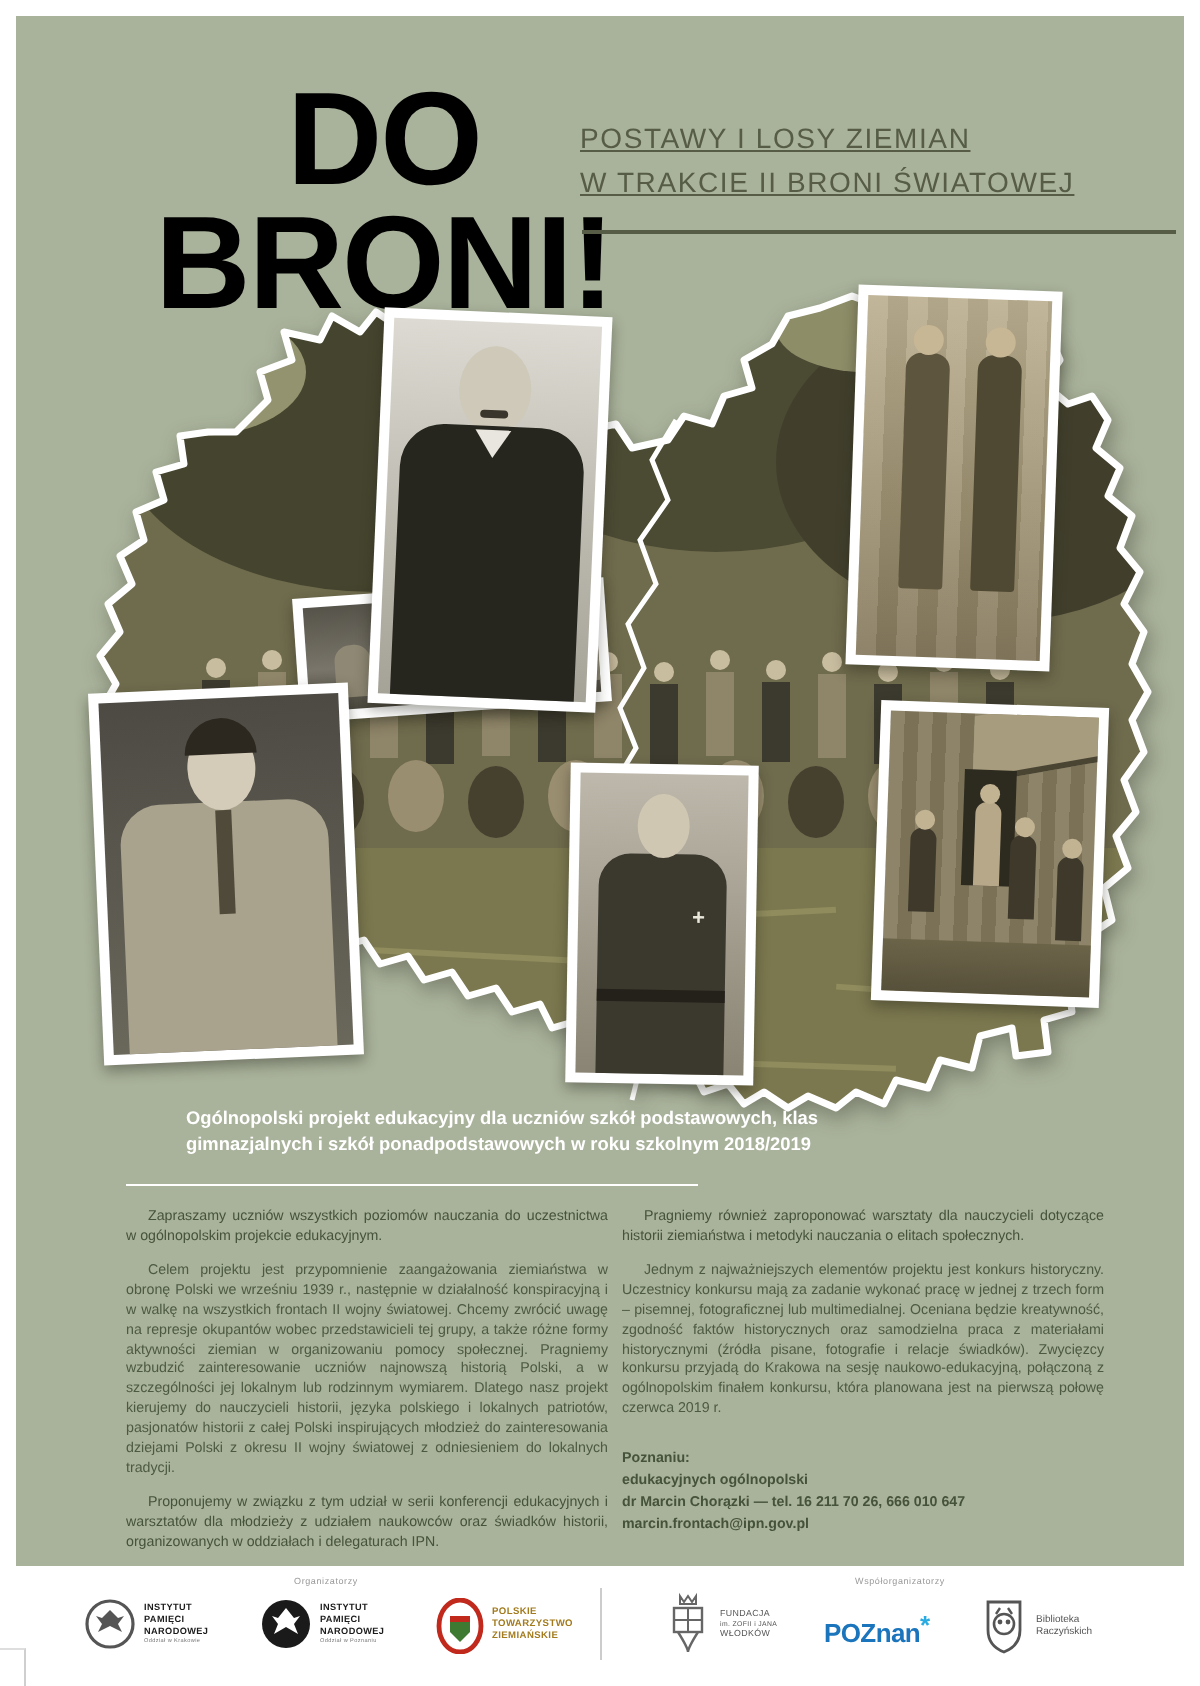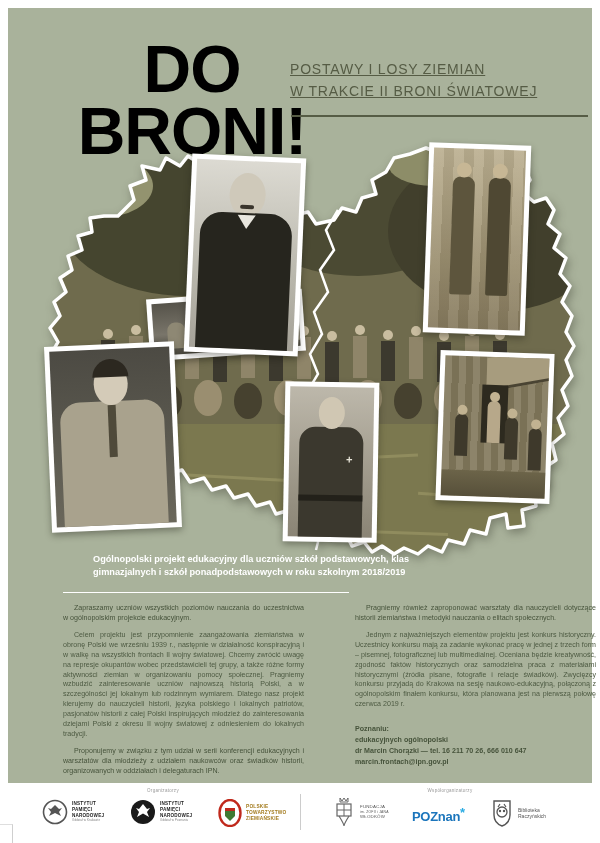--- a/index.html
+++ b/index.html
@@ -91,21 +91,21 @@
   .ph-house .ground { position:absolute; left:0; bottom:0; width:100%; height:26px;
       background:linear-gradient(#6c6449, #57503a); }
 
   
   .prog-heading { position:absolute; left:55px; top:545px; width:360px; color:#fff;
       font-weight:bold; font-size:9.2px; line-height:1.45;margin-left:30px; }
   .prog-rule { position:absolute; left:55px; top:584px; width:286px; height:1px; background:#fff; }
 
   .col { position:absolute; top:596px; width:241px; color:#4d5a42; font-size:7.1px;
          line-height:1.4; text-align:justify; }
-  .col-left { left:55px; } .col-right { left:303px;margin-left:44px; }
+  .col-left { left:55px; } .col-right { left:303px; }
   .col p { text-indent:11px; margin-bottom:7px; }
   .col p.b { font-weight:normal; color:#46533b; }
   .contact { margin-top:14px; font-weight:bold; color:#46533b; line-height:1.55; }
 
   
   .footer { position:absolute; left:0; top:783px; width:600px; height:59px; background:#fff; }
   .flabel { position:absolute; top:5px; font-size:4.5px; color:#999; letter-spacing:.3px; }
   .flabel.org { left:118px; width:90px; text-align:center; }
   .flabel.coorg { left:400px; width:100px; text-align:center; }
   .fdivider { position:absolute; left:300px; top:11px; width:1px; height:36px; background:#ccc; }

